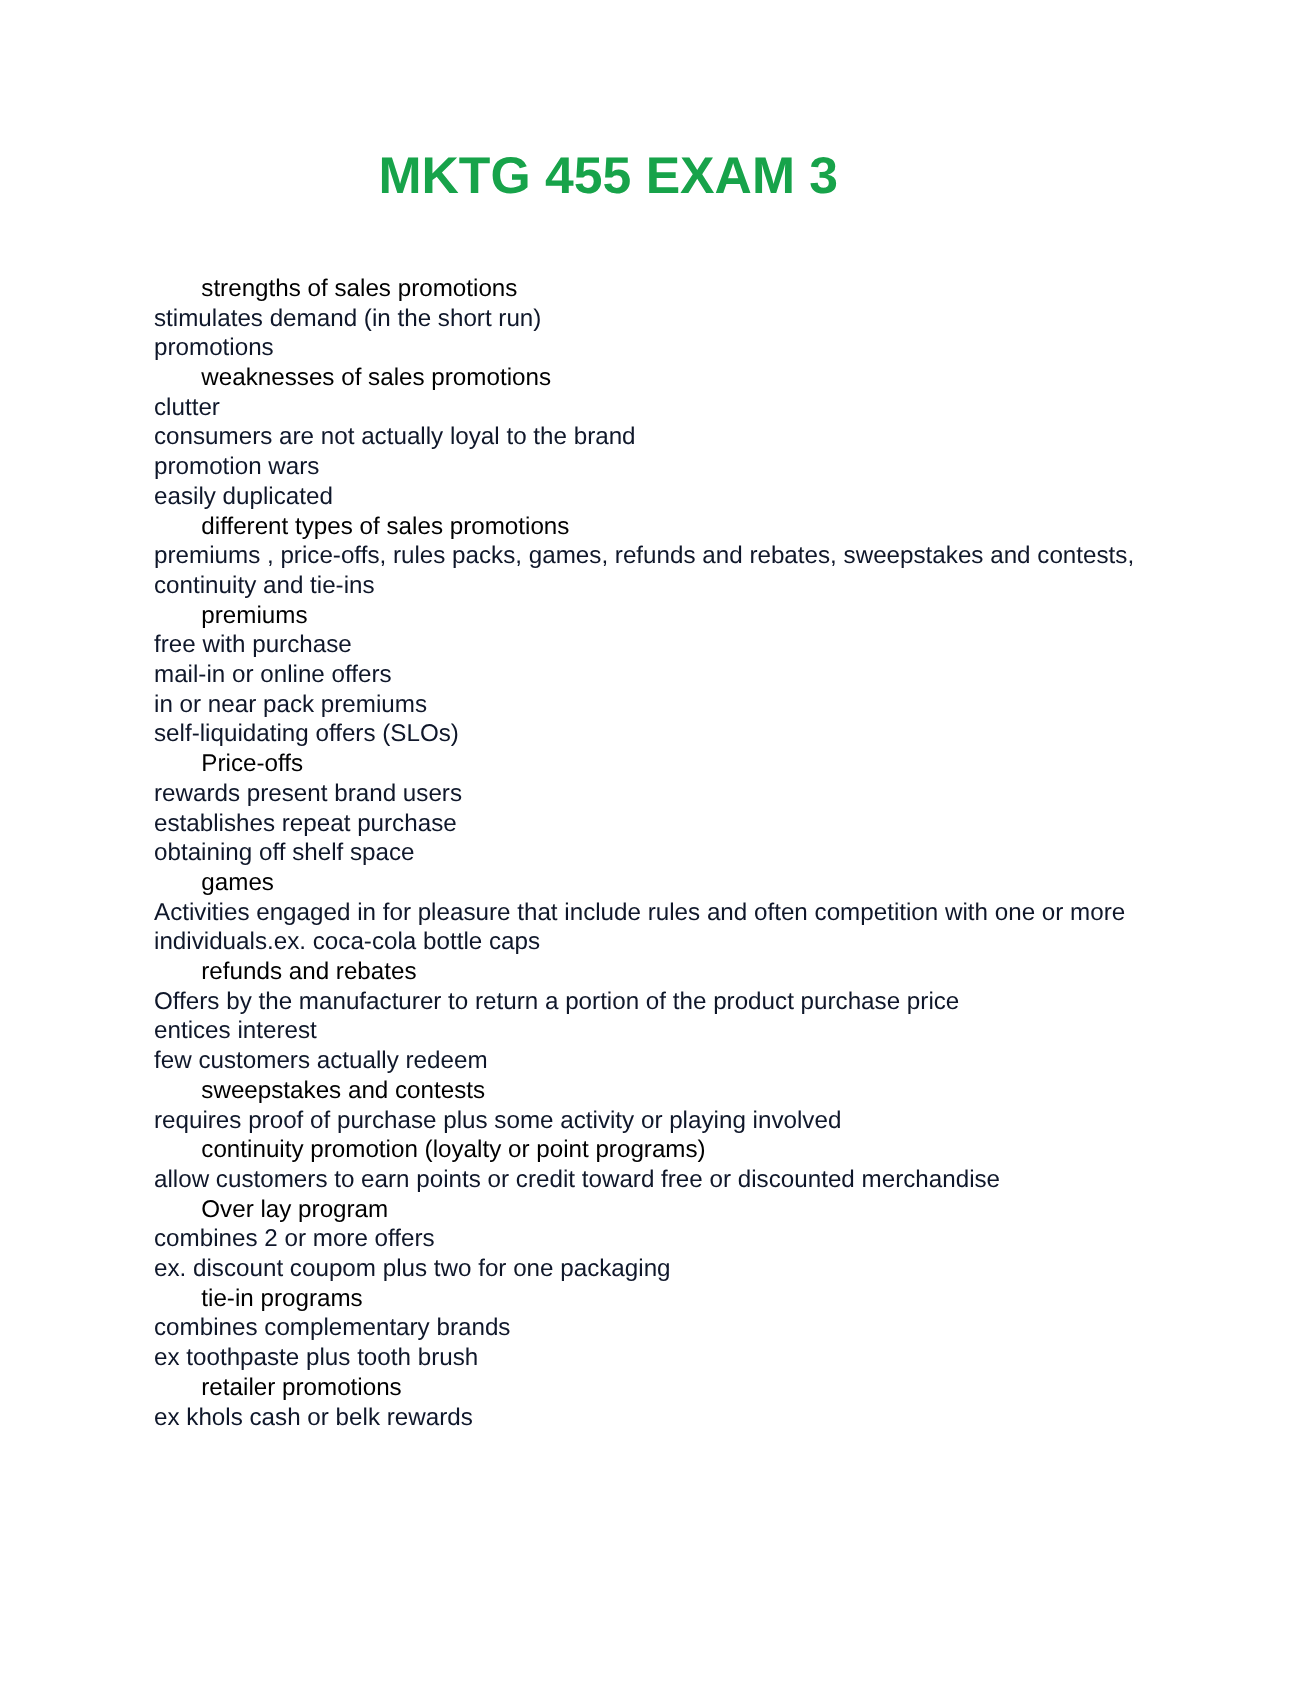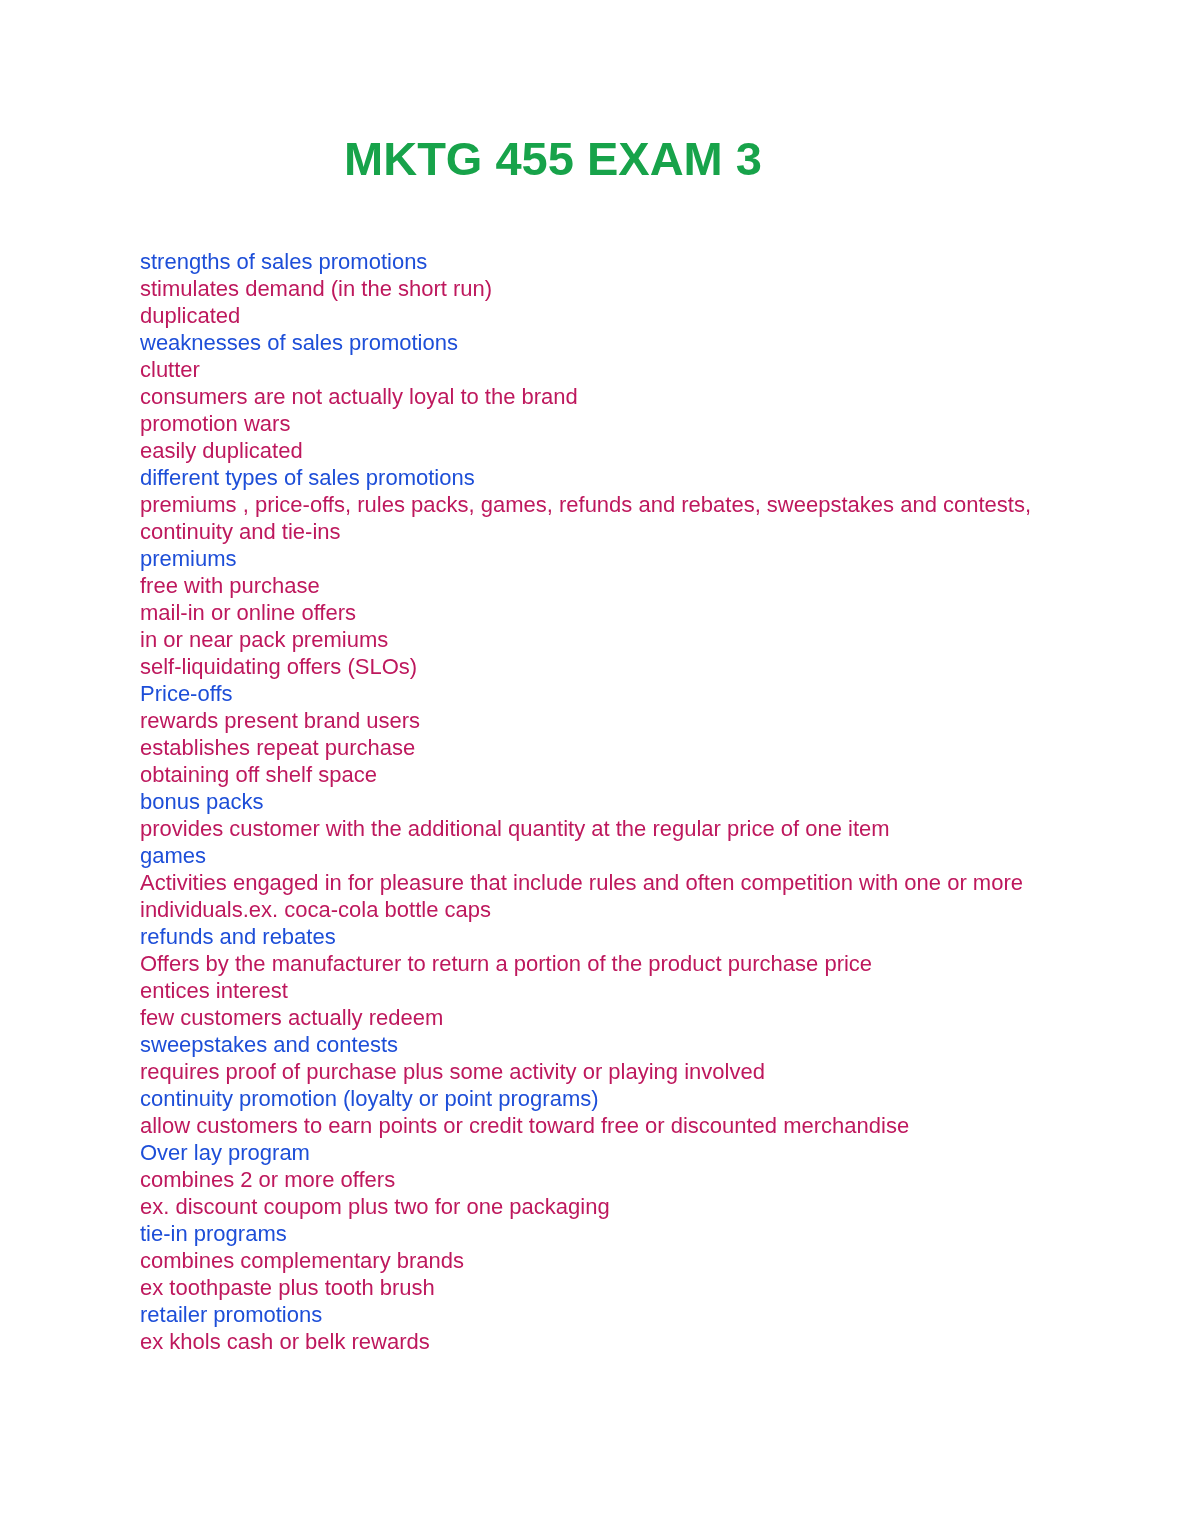--- a/index.html
+++ b/index.html
@@ -27,39 +27,40 @@
   }
   .content {
     margin-top: 62px;
     margin-left: 140px;
     width: 915px;
     font-size: 22px;
     line-height: 27px;
     color: #2C3845;
   }
   .term {
-    color: #1d4ed8;
+    color: #000000;
+    margin-left: 43px;
   }
   .def {
-    color: #be185d;
+    color: #0f172a;
   }
 </style>
 </head>
 <body>
 
 <div class="page">
 
   <div class="doc-title">MKTG 455 EXAM 3</div>
 
   <div class="content">
 
     <div class="entry">
       <div class="term">strengths of sales promotions</div>
       <div class="def">stimulates demand (in the short run)</div>
-      <div class="def">duplicated</div>
+      <div class="def">promotions</div>
     </div>
 
     <div class="entry">
       <div class="term">weaknesses of sales promotions</div>
       <div class="def">clutter</div>
       <div class="def">consumers are not actually loyal to the brand</div>
       <div class="def">promotion wars</div>
       <div class="def">easily duplicated</div>
     </div>
 
@@ -76,24 +77,20 @@
       <div class="def">self-liquidating offers (SLOs)</div>
     </div>
 
     <div class="entry">
       <div class="term">Price-offs</div>
       <div class="def">rewards present brand users</div>
       <div class="def">establishes repeat purchase</div>
       <div class="def">obtaining off shelf space</div>
     </div>
 
-    <div class="entry">
-      <div class="term">bonus packs</div>
-      <div class="def">provides customer with the additional quantity at the regular price of one item</div>
-    </div>
 
     <div class="entry">
       <div class="term">games</div>
       <div class="def">Activities engaged in for pleasure that include rules and often competition with one or more individuals.ex. coca-cola bottle caps</div>
     </div>
 
     <div class="entry">
       <div class="term">refunds and rebates</div>
       <div class="def">Offers by the manufacturer to return a portion of the product purchase price</div>
       <div class="def">entices interest</div>

